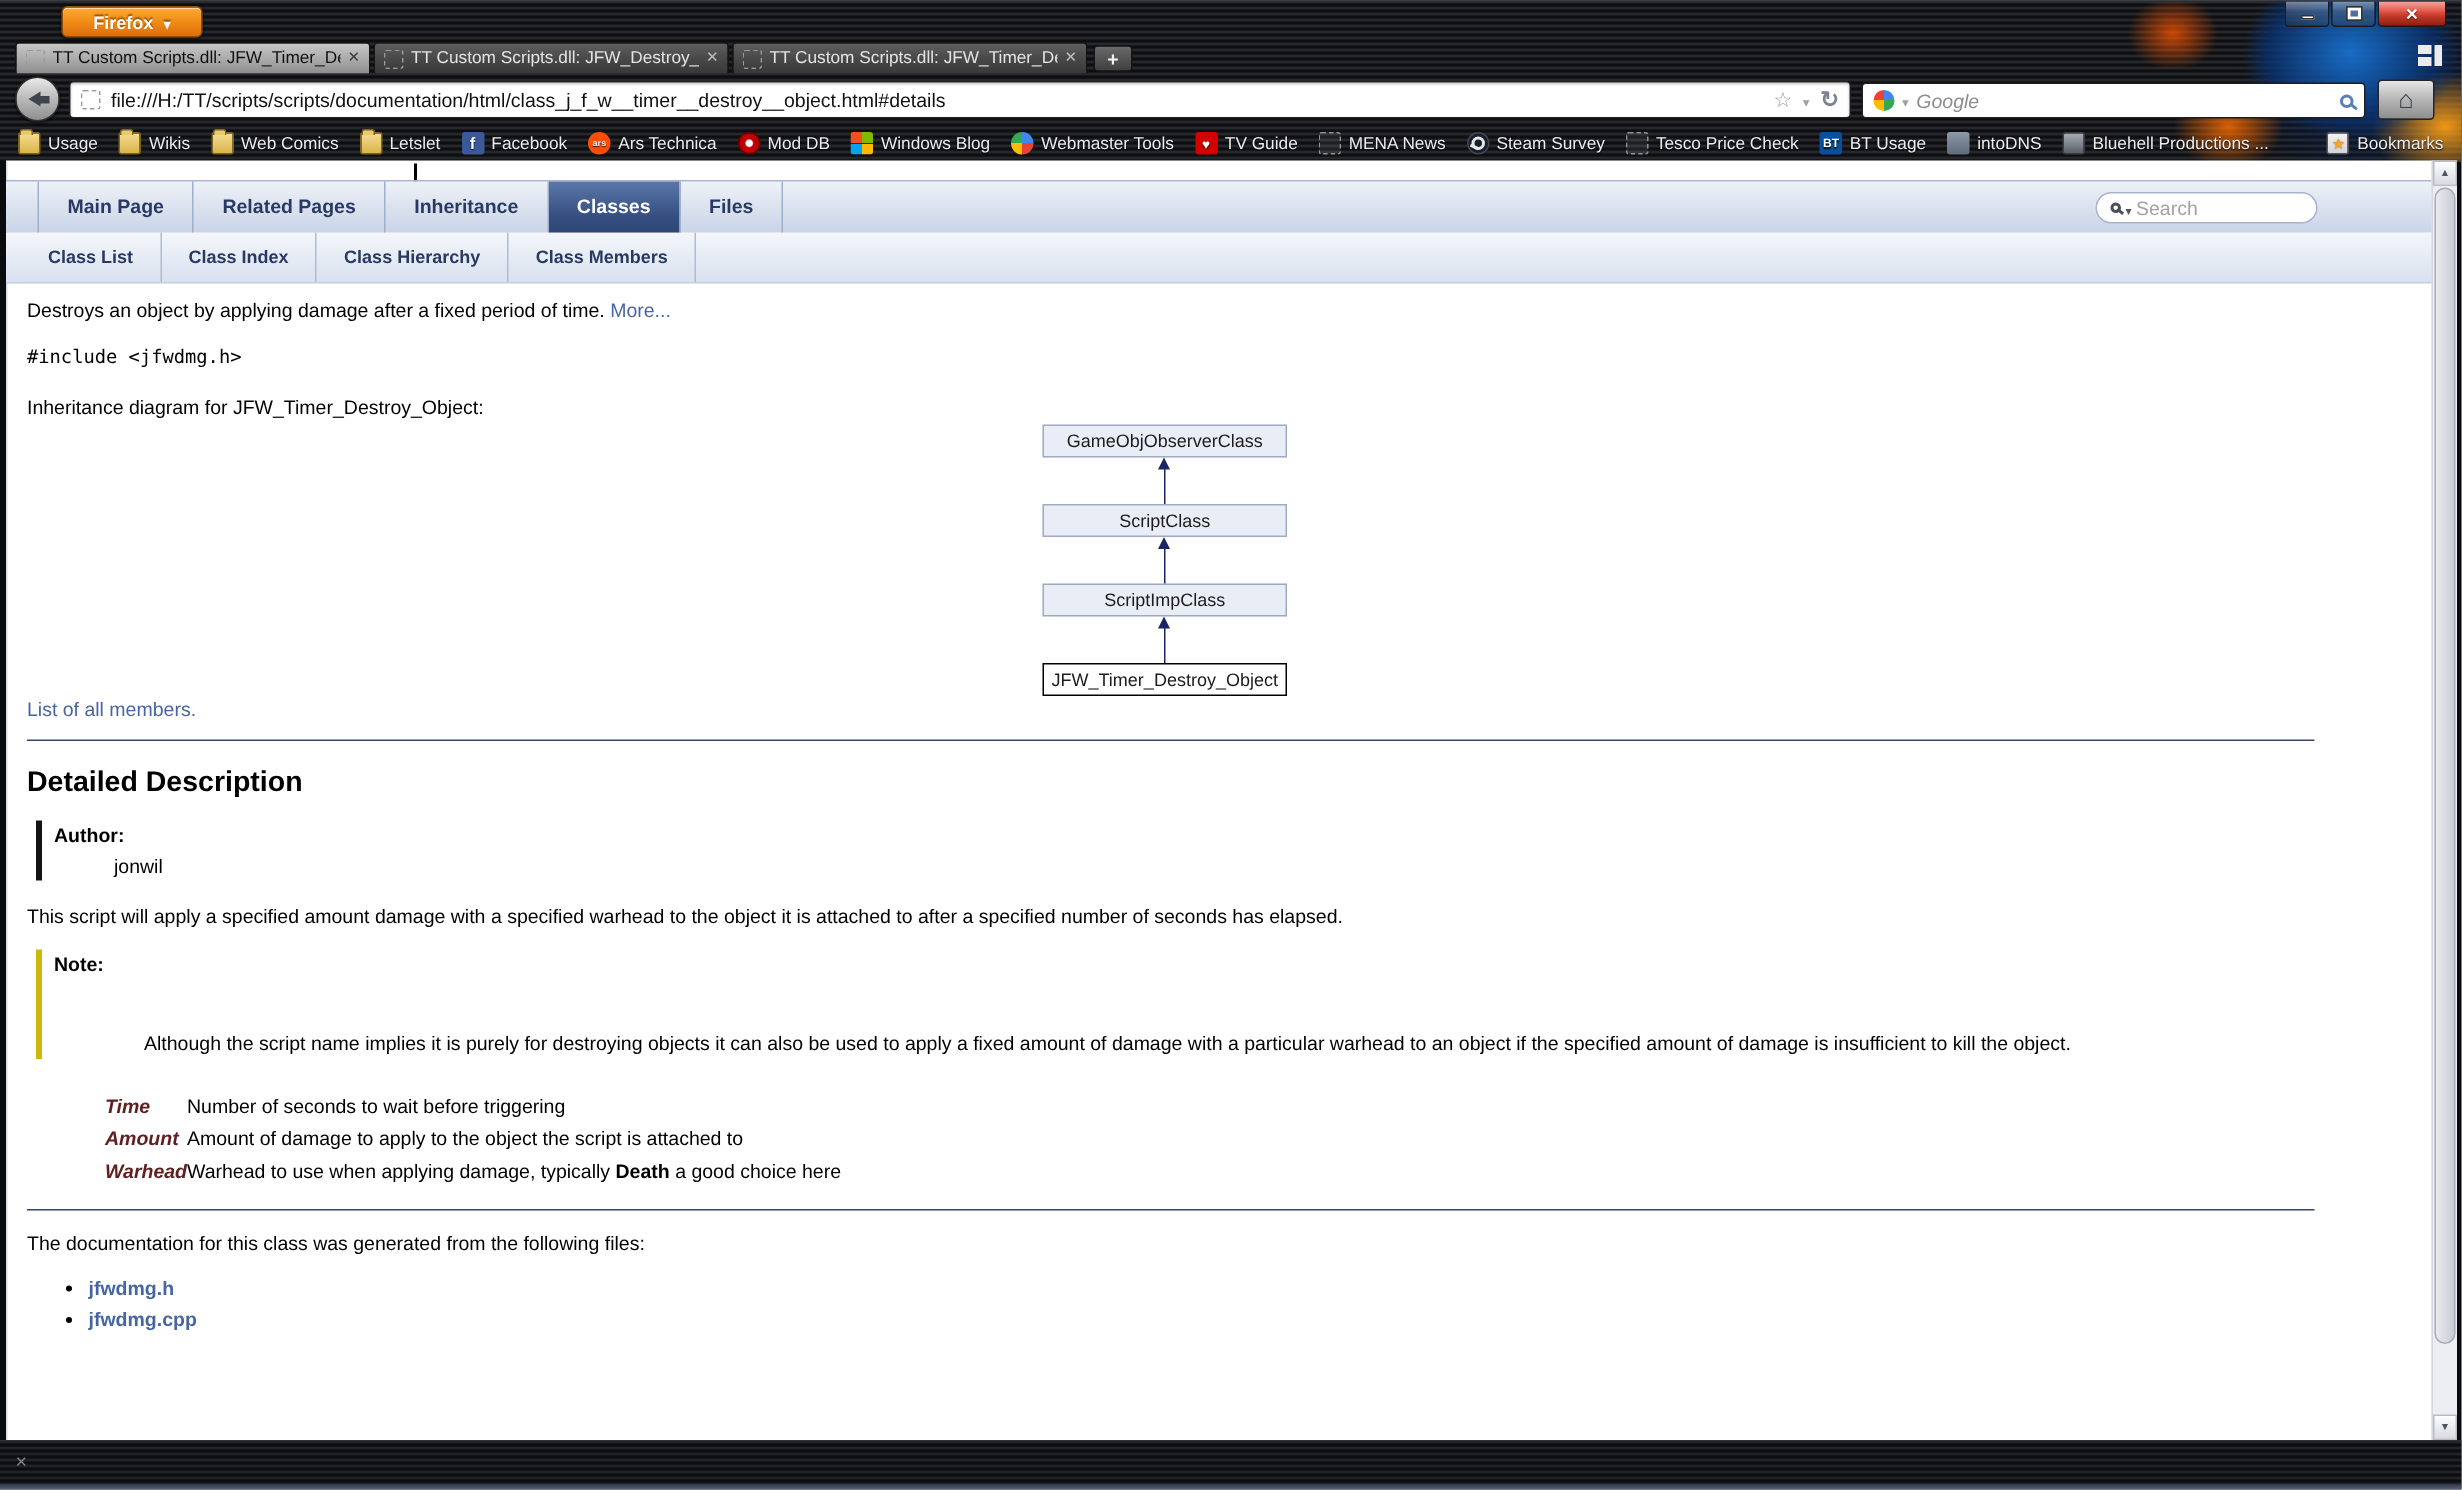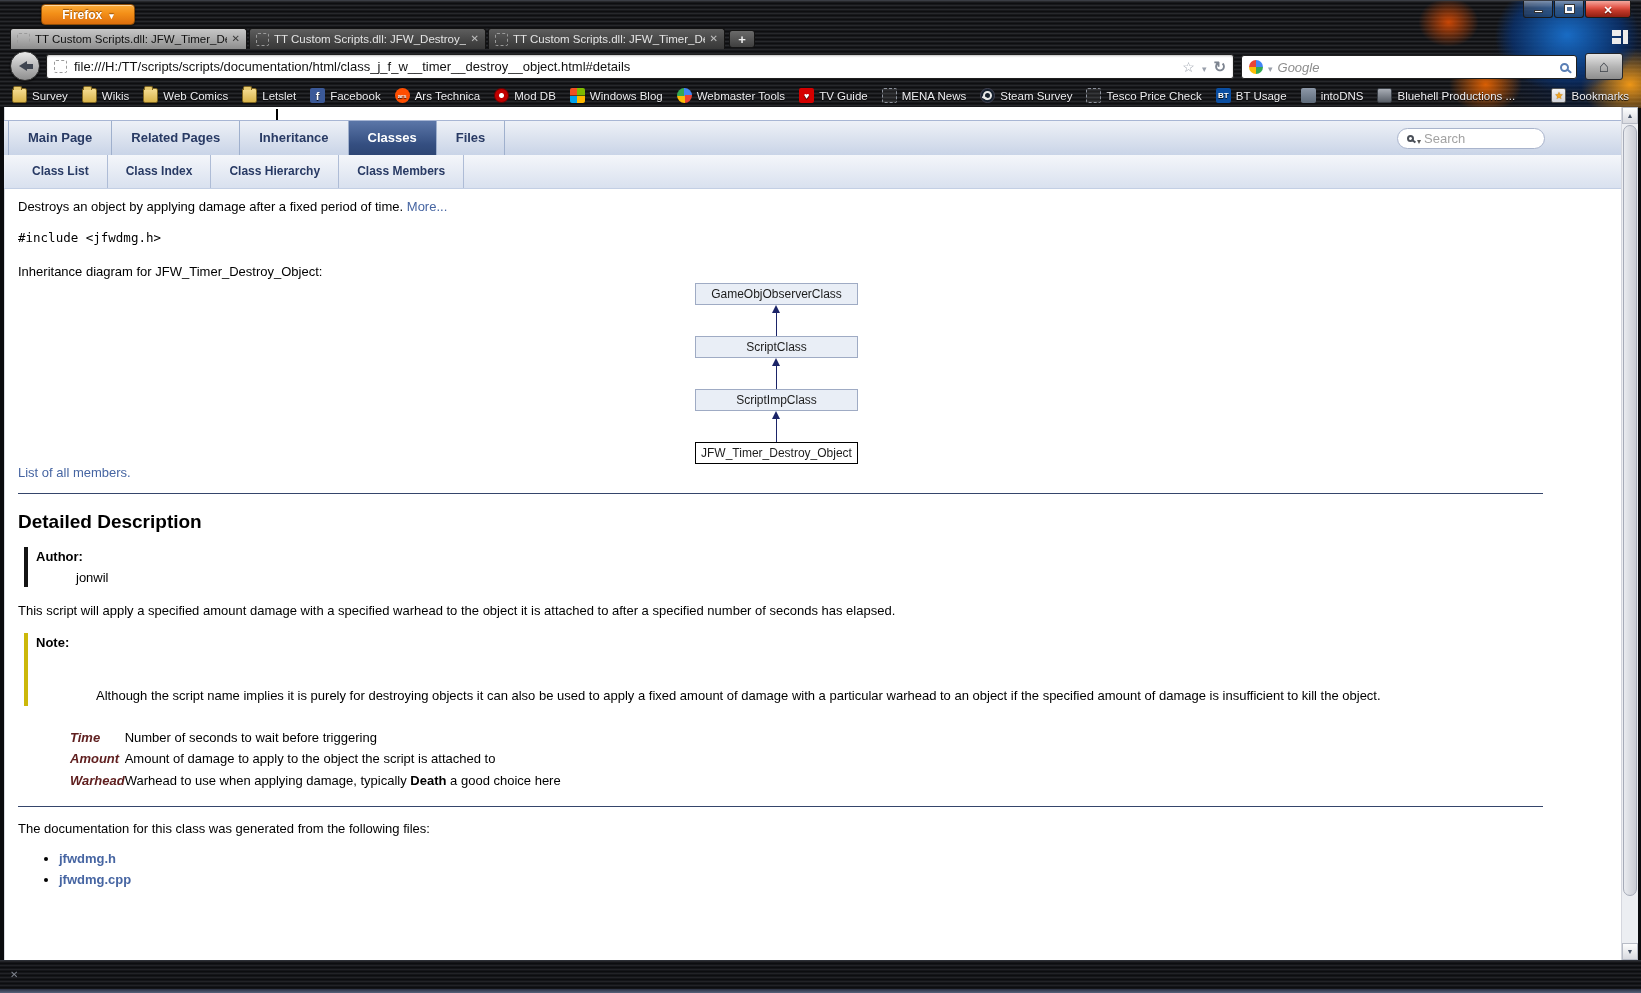--- a/index.html
+++ b/index.html
@@ -126,21 +126,21 @@
 
   
   .content { position:absolute; left:4px; right:3px; top:107px; bottom:33px; background:#fff;
     box-shadow:inset 1px 0 0 #d8dbe0; overflow:hidden; color:#000; }
   .caret { position:absolute; left:272px; top:2px; width:2px; height:12px; background:#000; }
 
   .dox-tabs1 { position:relative; margin-top:13px; height:35px; display:flex;
     background:linear-gradient(#eef1f7,#c9d4e7); border-top:1px solid #a8b6d4; }
   .dox-tab { padding:0 19px; line-height:34px; font-size:13px; font-weight:bold; color:#283a64;
     border-right:1px solid #9fb0cd; text-decoration:none; cursor:pointer; }
-  .dox-tab:first-child { margin-left:4px; border-left:1px solid #9fb0cd; }
+  .dox-tab:first-child { margin-left:21px; border-left:1px solid #9fb0cd; }
   .dox-tab.active { background:linear-gradient(#5b76a8,#344e80 70%,#2e4674); color:#fff; }
   .dox-search { position:absolute; right:93px; top:7px; width:148px; height:21px;
     border:1px solid #a9b4cc; border-radius:11px; background:#fff; display:flex; align-items:center;
     padding:0 9px; gap:3px; }
   .dox-mag { width:7px; height:7px; border:2px solid #4a4f58; border-radius:50%; position:relative; flex:none; }
   .dox-mag::after { content:""; position:absolute; width:5px; height:2px; background:#4a4f58;
     right:-4px; bottom:-2px; transform:rotate(40deg); }
   .dox-search-dd::before { content:"▾"; color:#555; font-size:8px; }
   .dox-search-input { flex:1; border:none; outline:none; font-family:"Liberation Sans",sans-serif;
     font-size:13px; color:#333; min-width:0; }
@@ -273,21 +273,21 @@
       <span class="mag-icon"></span>
     </div>
     <div class="home-button">
       <span class="glyph-home"></span>
     </div>
   </div>
 
   <div class="bookmarksbar">
     <div class="bm-item">
         <span class="bi bi-folder"></span>
-        <span>Survey</span>
+        <span>Usage</span>
       </div>
     <div class="bm-item">
         <span class="bi bi-folder"></span>
         <span>Wikis</span>
       </div>
     <div class="bm-item">
         <span class="bi bi-folder"></span>
         <span>Web Comics</span>
       </div>
     <div class="bm-item">

